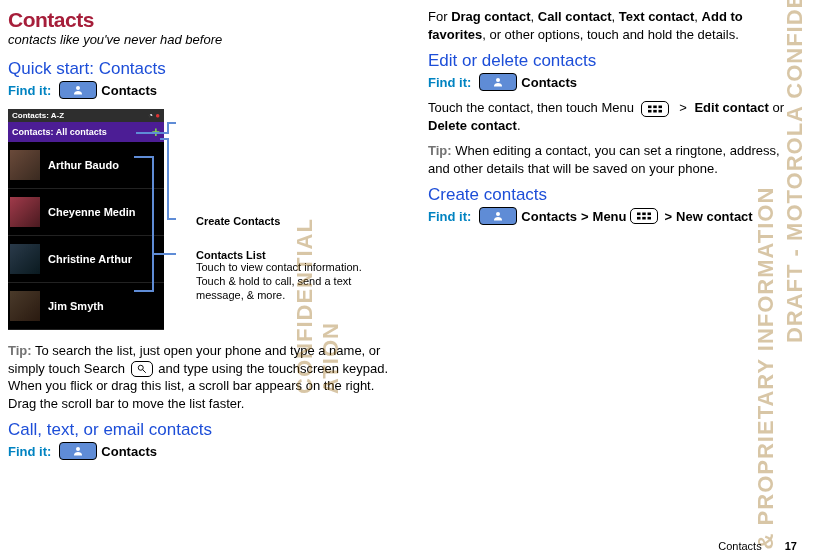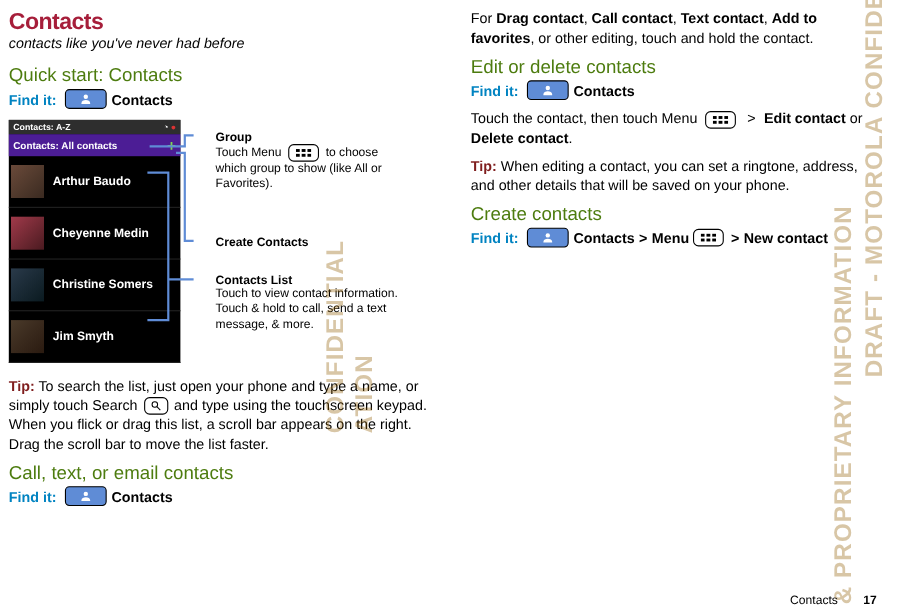--- a/index.html
+++ b/index.html
@@ -29,21 +29,21 @@
     letter-spacing: -0.5px;
   }
   .subtitle {
     font-style: italic;
     font-size: 13px;
     margin-bottom: 12px;
   }
   h2 {
     font-size: 17px;
     font-weight: normal;
-    color: #4d7c0f;
+    color: #1d4ed8;
     margin-bottom: 2px;
     margin-top: 6px;
   }
   .findit {
     font-size: 13px;
     font-weight: bold;
     display: flex;
     align-items: center;
     margin-bottom: 8px;
   }
@@ -67,21 +67,21 @@
     border: 1px solid #000;
     border-radius: 5px;
     width: 28px;
     height: 16px;
     margin: 0 3px;
     vertical-align: middle;
   }
   .menu-key svg { width: 14px; height: 8px; }
   .gt { margin: 0 4px; }
   .para { font-size: 13px; line-height: 1.35; margin-bottom: 8px; }
-  .tip { color: #7f1d1d; font-weight: bold; }
+  .tip { color: #737373; font-weight: bold; }
 
   
   .phone-wrap {
     display: flex;
     gap: 10px;
     margin: 10px 0 12px 0;
   }
   .phone {
     width: 156px;
     background: #000;
@@ -227,53 +227,36 @@
         <div class="row">
           <div class="avatar av0"></div>
           <div class="rname">Arthur Baudo</div>
         </div>
         <div class="row">
           <div class="avatar av2"></div>
           <div class="rname">Cheyenne Medin</div>
         </div>
         <div class="row">
           <div class="avatar av3"></div>
-          <div class="rname">Christine Somers</div>
+          <div class="rname">Christine Arthur</div>
         </div>
         <div class="row">
           <div class="avatar av4"></div>
           <div class="rname">Jim Smyth</div>
         </div>
       </div>
 
       <svg class="lines" width="180" height="210" style="left:110px;">
         <path d="M 18 24 L 50 24 L 50 14 L 58 14" stroke="#5f8cd6" stroke-width="2" fill="none"></path>
         <path d="M 42 30 L 50 30 L 50 110 L 58 110" stroke="#5f8cd6" stroke-width="2" fill="none"></path>
         <path d="M 16 48 L 35 48 L 35 182 L 16 182" stroke="#5f8cd6" stroke-width="2" fill="none"></path>
         <path d="M 35 145 L 58 145" stroke="#5f8cd6" stroke-width="2" fill="none"></path>
       </svg>
 
       <div class="annotations">
-        <div class="ann ann-group">
-          <div class="ann-title">Group</div>
-          <div class="ann-body">
-            <span>Touch Menu </span>
-            <span class="menu-key">
-              <svg viewBox="0 0 16 8">
-                  <rect x="0" y="0" width="4" height="3" fill="#000"></rect>
-                  <rect x="6" y="0" width="4" height="3" fill="#000"></rect>
-                  <rect x="12" y="0" width="4" height="3" fill="#000"></rect>
-                  <rect x="0" y="5" width="4" height="3" fill="#000"></rect>
-                  <rect x="6" y="5" width="4" height="3" fill="#000"></rect>
-                  <rect x="12" y="5" width="4" height="3" fill="#000"></rect>
-                </svg>
-            </span>
-            <span> to choose which group to show (like All or Favorites).</span>
-          </div>
-        </div>
         <div class="ann ann-create">
           <div class="ann-title">Create Contacts</div>
         </div>
         <div class="ann ann-list">
           <div class="ann-title">Contacts  List</div>
           <div class="ann-body">Touch to view contact information. Touch &amp; hold to call, send a text message, &amp; more.</div>
         </div>
       </div>
     </div>
 
@@ -294,21 +277,21 @@
             <circle cx="12" cy="8" r="4"></circle>
             <path d="M4 20c0-4 4-6 8-6s8 2 8 6v1H4z"></path>
           </svg>
       </span>
       <span>Contacts</span>
     </div>
   </div>
 
   <div class="col col-right">
     <p class="para">
-      <span>For </span><b>Drag contact</b><span>, </span><b>Call contact</b><span>, </span><b>Text contact</b><span>, </span><b>Add to favorites</b><span>, or other editing, touch and hold the contact.</span>
+      <span>For </span><b>Drag contact</b><span>, </span><b>Call contact</b><span>, </span><b>Text contact</b><span>, </span><b>Add to favorites</b><span>, or other options, touch and hold the details.</span>
     </p>
 
     <h2>Edit or delete contacts</h2>
     <div class="findit">
       <span class="findit-label">Find it:</span>
       <span class="badge-contact">
         <svg viewBox="0 0 24 24">
             <circle cx="12" cy="8" r="4"></circle>
             <path d="M4 20c0-4 4-6 8-6s8 2 8 6v1H4z"></path>
           </svg>

